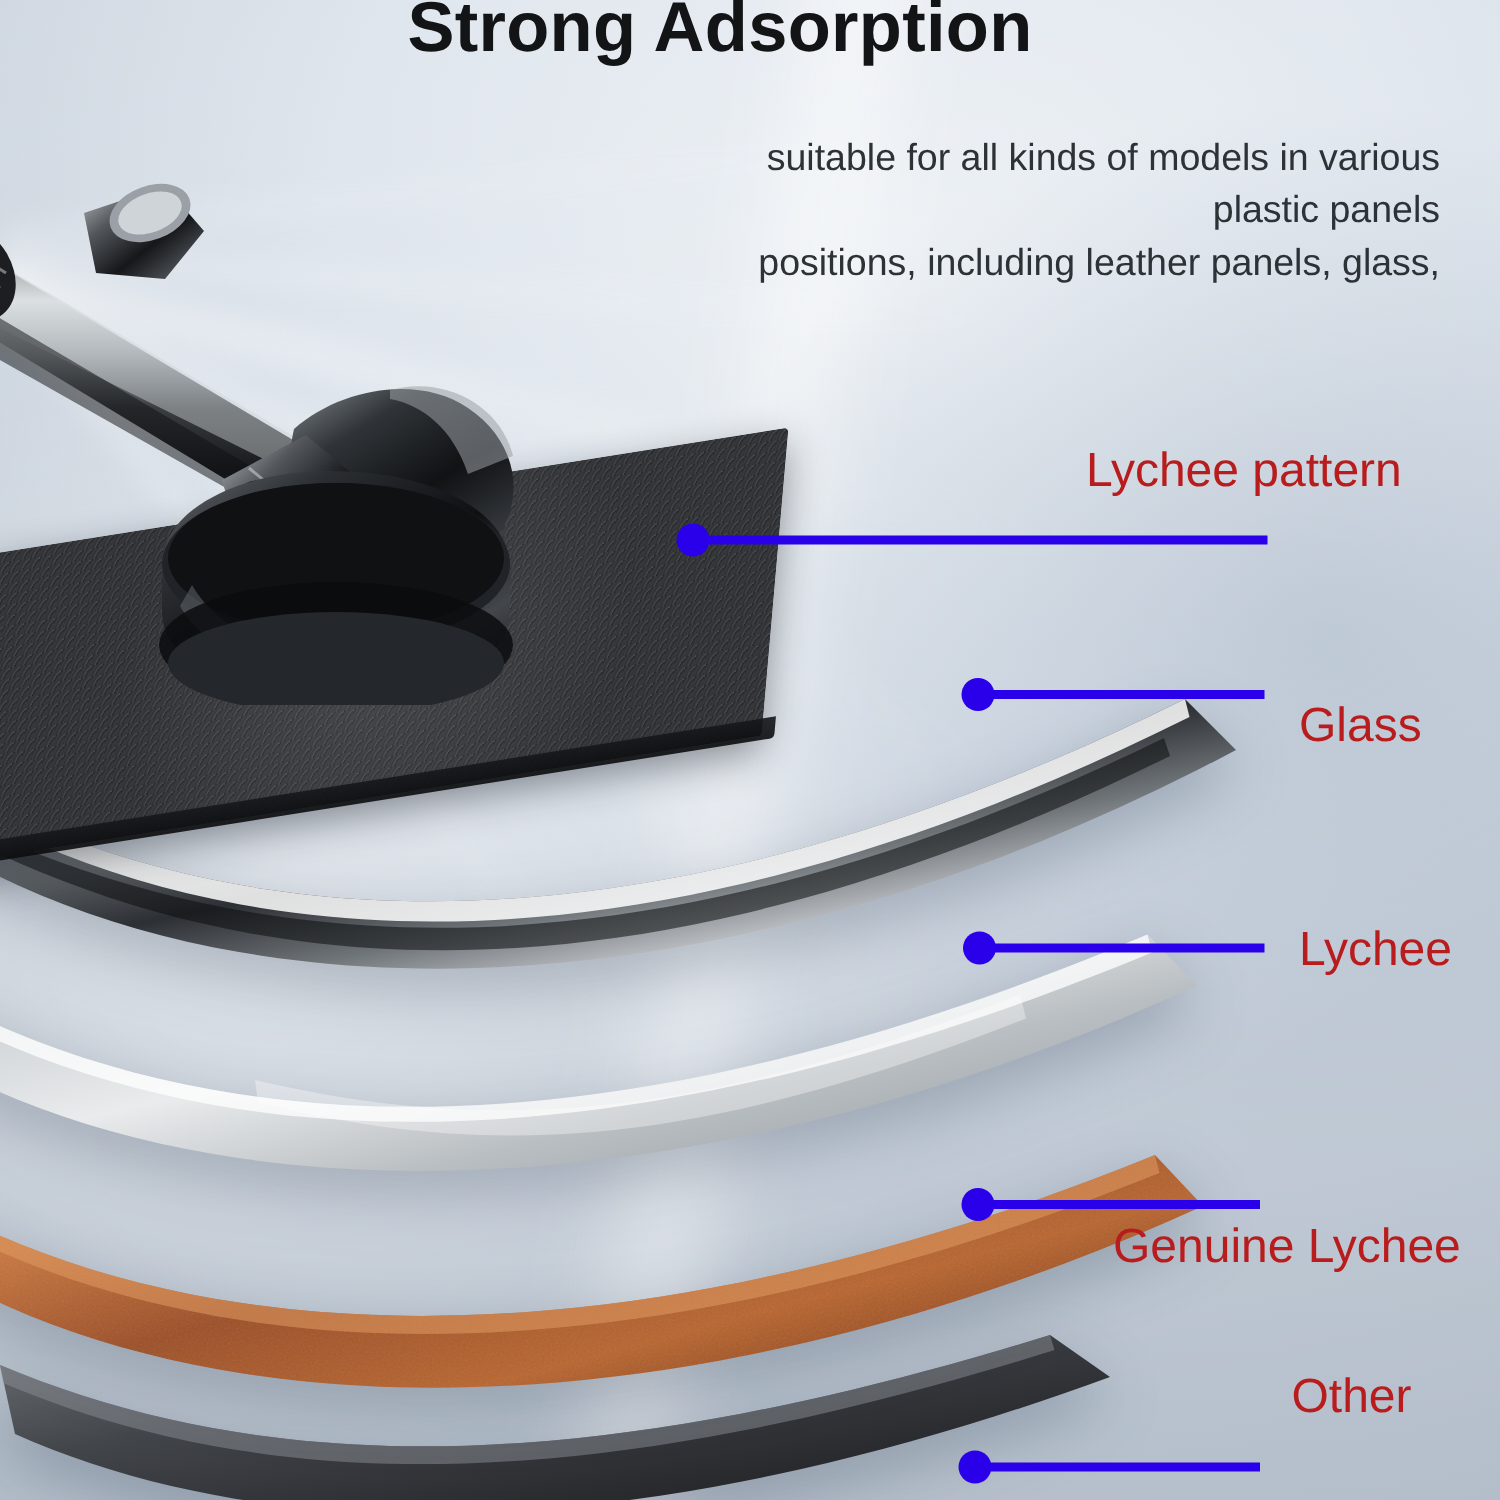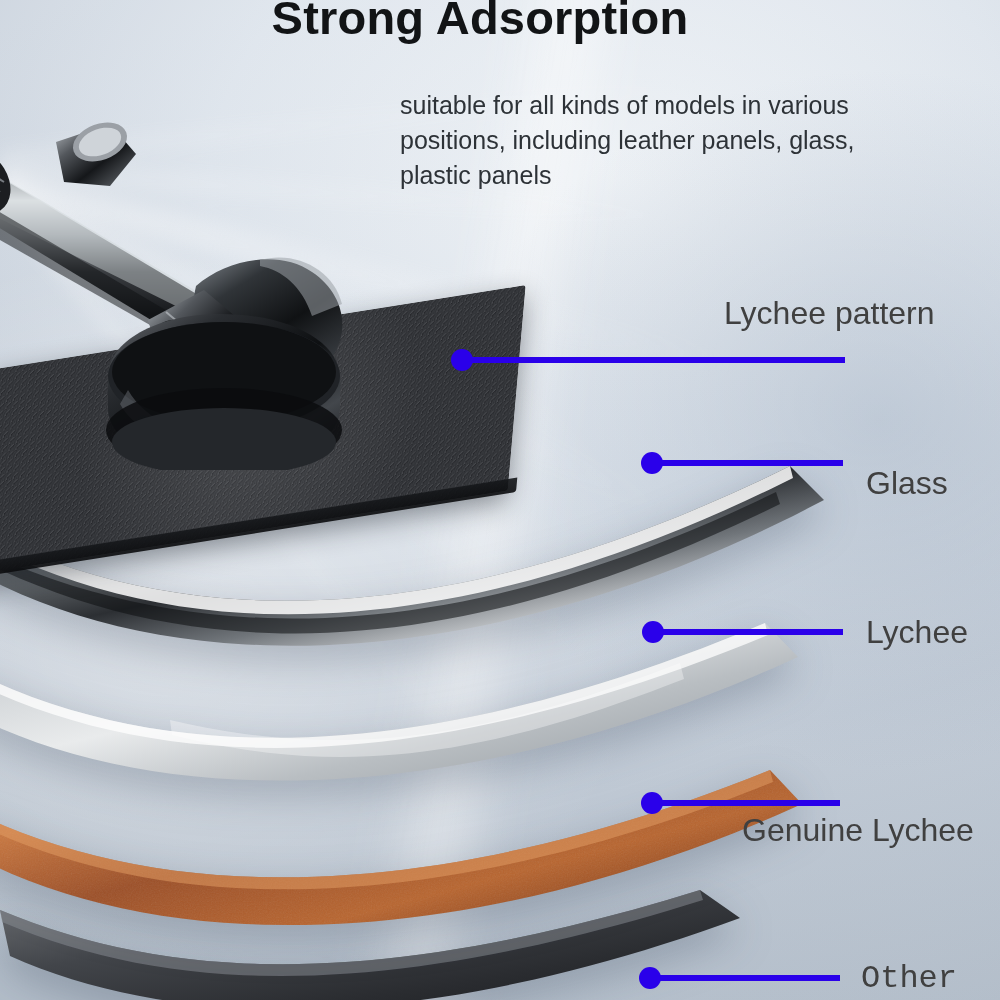--- a/index.html
+++ b/index.html
@@ -64,20 +64,21 @@
     font-weight: bold;
     color: #121416;
     letter-spacing: .2px;
     white-space: nowrap;
   }
   .subtitle {
     position: absolute;
     right: 40px;
     top: 88px;
     width: 560px;
+    text-align: right;
     font-size: 25px;
     line-height: 35px;
     color: #2d3237;
   }
   .subtitle div { white-space: nowrap; }
 
   
   .callout { position: absolute; }
   .callout .dot {
     position: absolute;
@@ -87,21 +88,21 @@
   }
   .callout .lead {
     position: absolute;
     height: 6px;
     background: #2a00ea;
   }
   .callout .lbl {
     position: absolute;
     font-size: 32px;
     font-weight: 300;
-    color: #404040;
+    color: #b91c1c;
     white-space: nowrap;
   }
 
   
   .layer { position: absolute; }
 
   
   .panel-lychee {
     left: -20px; top: 330px;
     width: 540px; height: 200px;
@@ -333,23 +334,23 @@
 
   <div class="callout">
     <span class="dot" style="left:641px; top:792px;"></span>
     <span class="lead" style="left:652px; top:800px; width:188px;"></span>
     <span class="lbl" style="left:742px; top:812px;">Genuine Lychee</span>
   </div>
 
   <div class="callout">
     <span class="dot" style="left:639px; top:967px;"></span>
     <span class="lead" style="left:650px; top:975px; width:190px;"></span>
-    <span class="lbl" style="left:861px; top:960px;font-family:Liberation Mono, monospace;">Other</span>
+    <span class="lbl" style="left:861px; top:912px;">Other</span>
   </div>
 
   <div class="title">Strong Adsorption</div>
   <div class="subtitle">
     <div>suitable for all kinds of models in various</div>
+    <div>plastic panels</div>
     <div>positions, including leather panels, glass,</div>
-    <div>plastic panels</div>
   </div>
 
 </div>
 
 </body></html>

